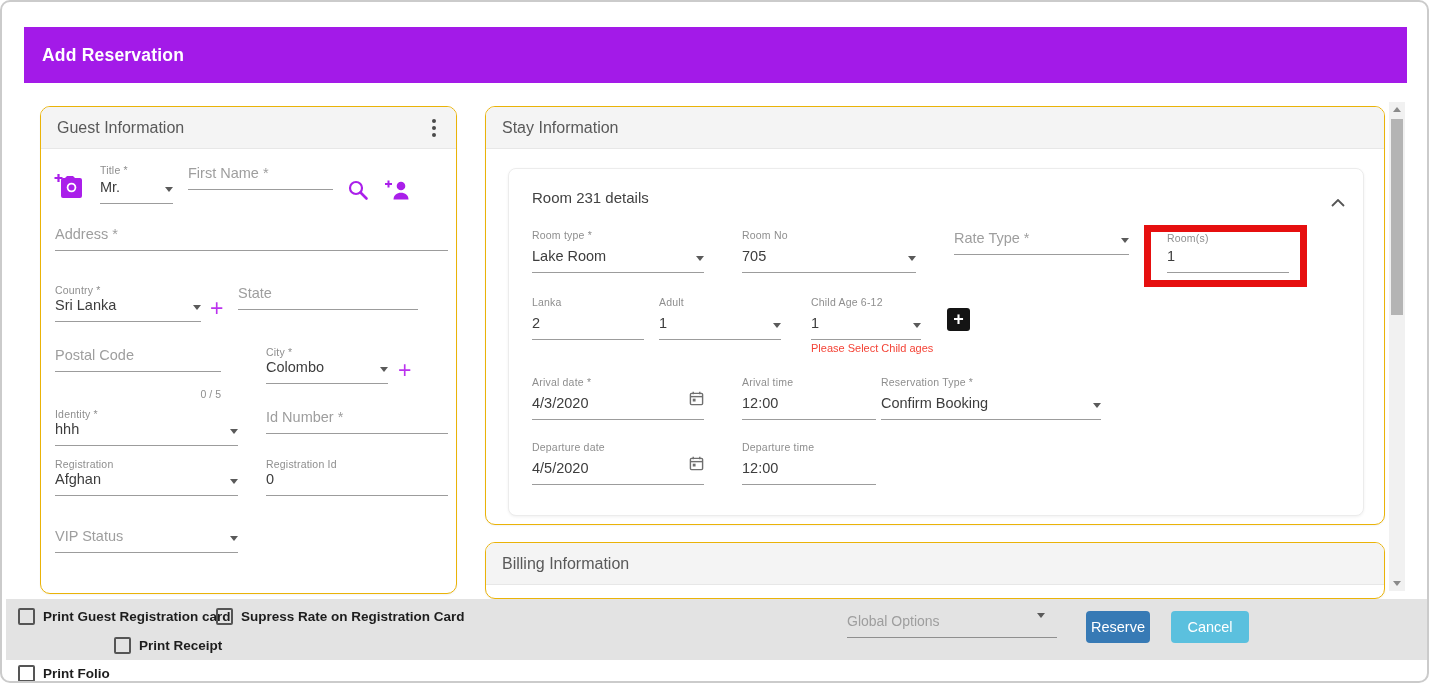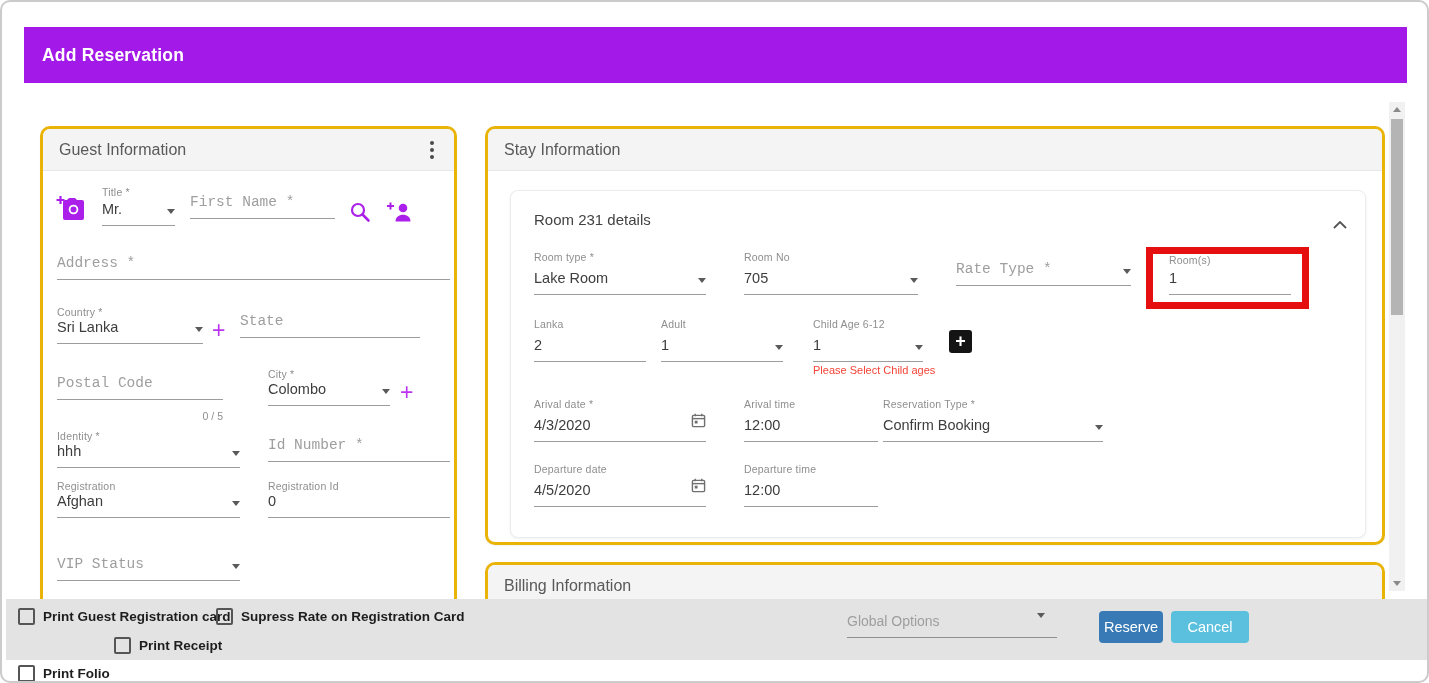--- a/index.html
+++ b/index.html
@@ -14,36 +14,36 @@
 
   
   .app-header {
     position: absolute; left: 22px; top: 25px; width: 1383px; height: 56px;
     background: #a31ae8; color: #fff; display: flex; align-items: center;
     padding-left: 18px; font-size: 17.5px; font-weight: bold; letter-spacing: .2px;
   }
 
   
   .panel {
-    position: absolute; background: #fff; border: 3px solid #eab308;
-    border-radius: 10px; overflow: hidden; box-shadow: 0 1px 2px rgba(0,0,0,.05); margin-top: 20px;
+    position: absolute; background: #fff; border: 1px solid #eab308;
+    border-radius: 10px; overflow: hidden; box-shadow: 0 1px 2px rgba(0,0,0,.05);
   }
   .panel-header {
     position: absolute; left: 0; top: 0; right: 0; height: 42px;
     background: #f4f4f4; border-bottom: 1px solid #e7e7e7;
     display: flex; align-items: center; justify-content: space-between;
     padding: 0 16px; font-size: 16px; color: #595959;
   }
   .guest-panel   { left: 38px;  top: 104px; width: 417px; height: 488px; }
   .stay-panel    { left: 483px; top: 104px; width: 900px; height: 419px; }
   .billing-panel { left: 483px; top: 540px; width: 900px; height: 57px; }
 
   
   .f { position: absolute; display: flex; flex-direction: column; justify-content: space-between; }
-  .f.nolabel { justify-content: center; font-family: Liberation Mono, monospace; }
+  .f.nolabel { justify-content: flex-start; }
   .lab { font-size: 10.5px; color: #8e8e8e; letter-spacing: .2px; white-space: nowrap; }
   .ctl {
     border-bottom: 1px solid #9c9c9c; height: 26px;
     display: flex; align-items: flex-end; justify-content: space-between;
     padding-bottom: 8px;
   }
   .val { font-size: 14.5px; color: #3d3d3d; white-space: nowrap; }
   .ph  { font-size: 14.5px; color: #9e9e9e; white-space: nowrap; }
   .caret {
     width: 0; height: 0; margin-bottom: 3px; flex-shrink: 0;
@@ -107,21 +107,21 @@
     border-bottom: 1px solid #8f8f8f; display: flex; align-items: flex-start;
     justify-content: space-between; padding-right: 12px; cursor: pointer;
   }
   .global-options .ph { font-size: 14px; }
 
   .btn {
     position: absolute; top: 12px; height: 32px; border: none; border-radius: 4px;
     color: #fff; font-size: 14.5px; font-family: inherit; cursor: pointer;
     display: flex; align-items: center; justify-content: center;
   }
-  .btn-reserve { left: 1080px; width: 64px; background: #377ab5; margin-left: 13px; }
+  .btn-reserve { left: 1080px; width: 64px; background: #377ab5; }
   .btn-cancel  { left: 1165px; width: 78px; background: #5bc0de; }
 
   .icon-btn { cursor: pointer; position: absolute; }
 </style>
 </head>
 <body>
 
 <div class="frame">
 
   <div class="app-header">

